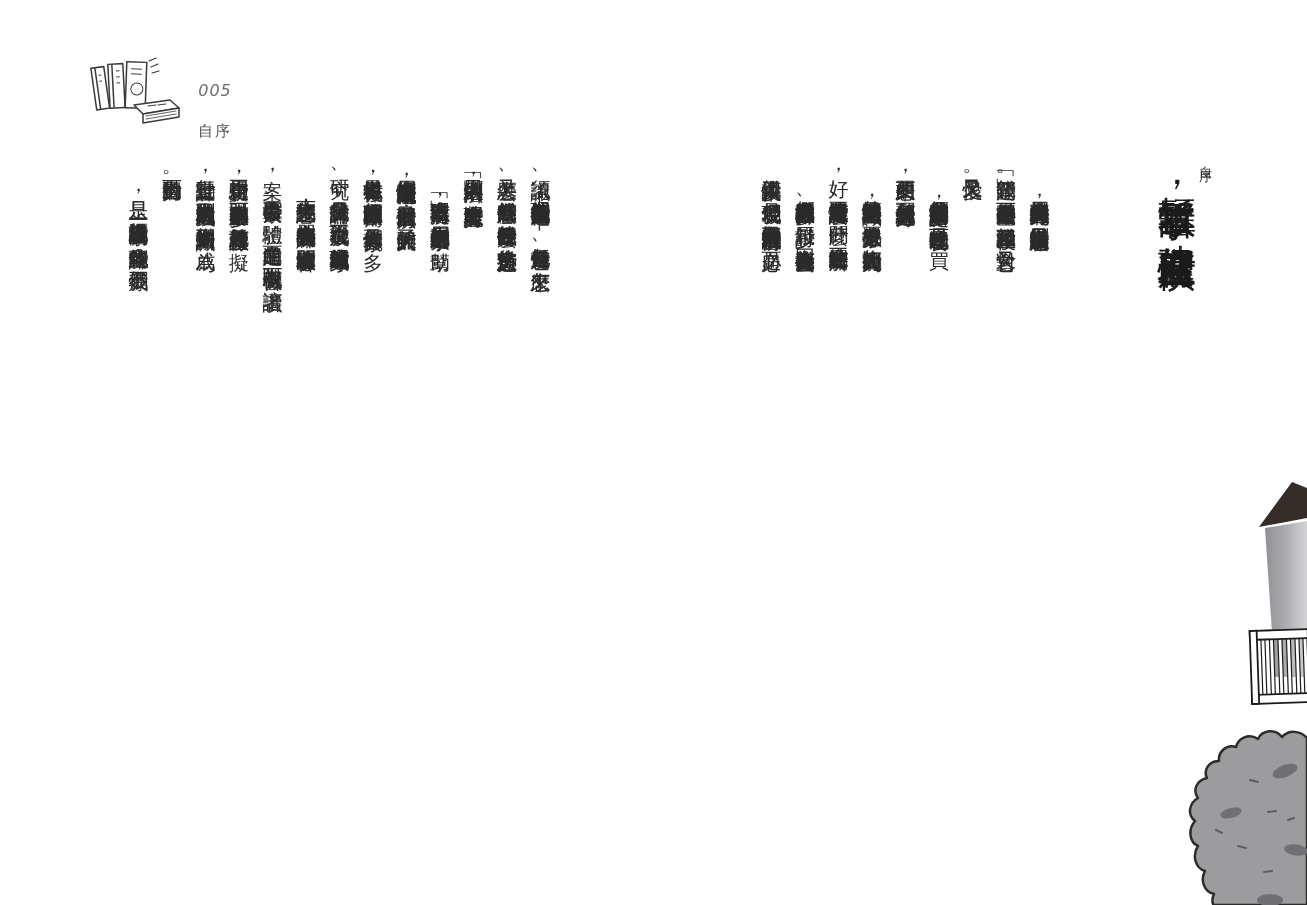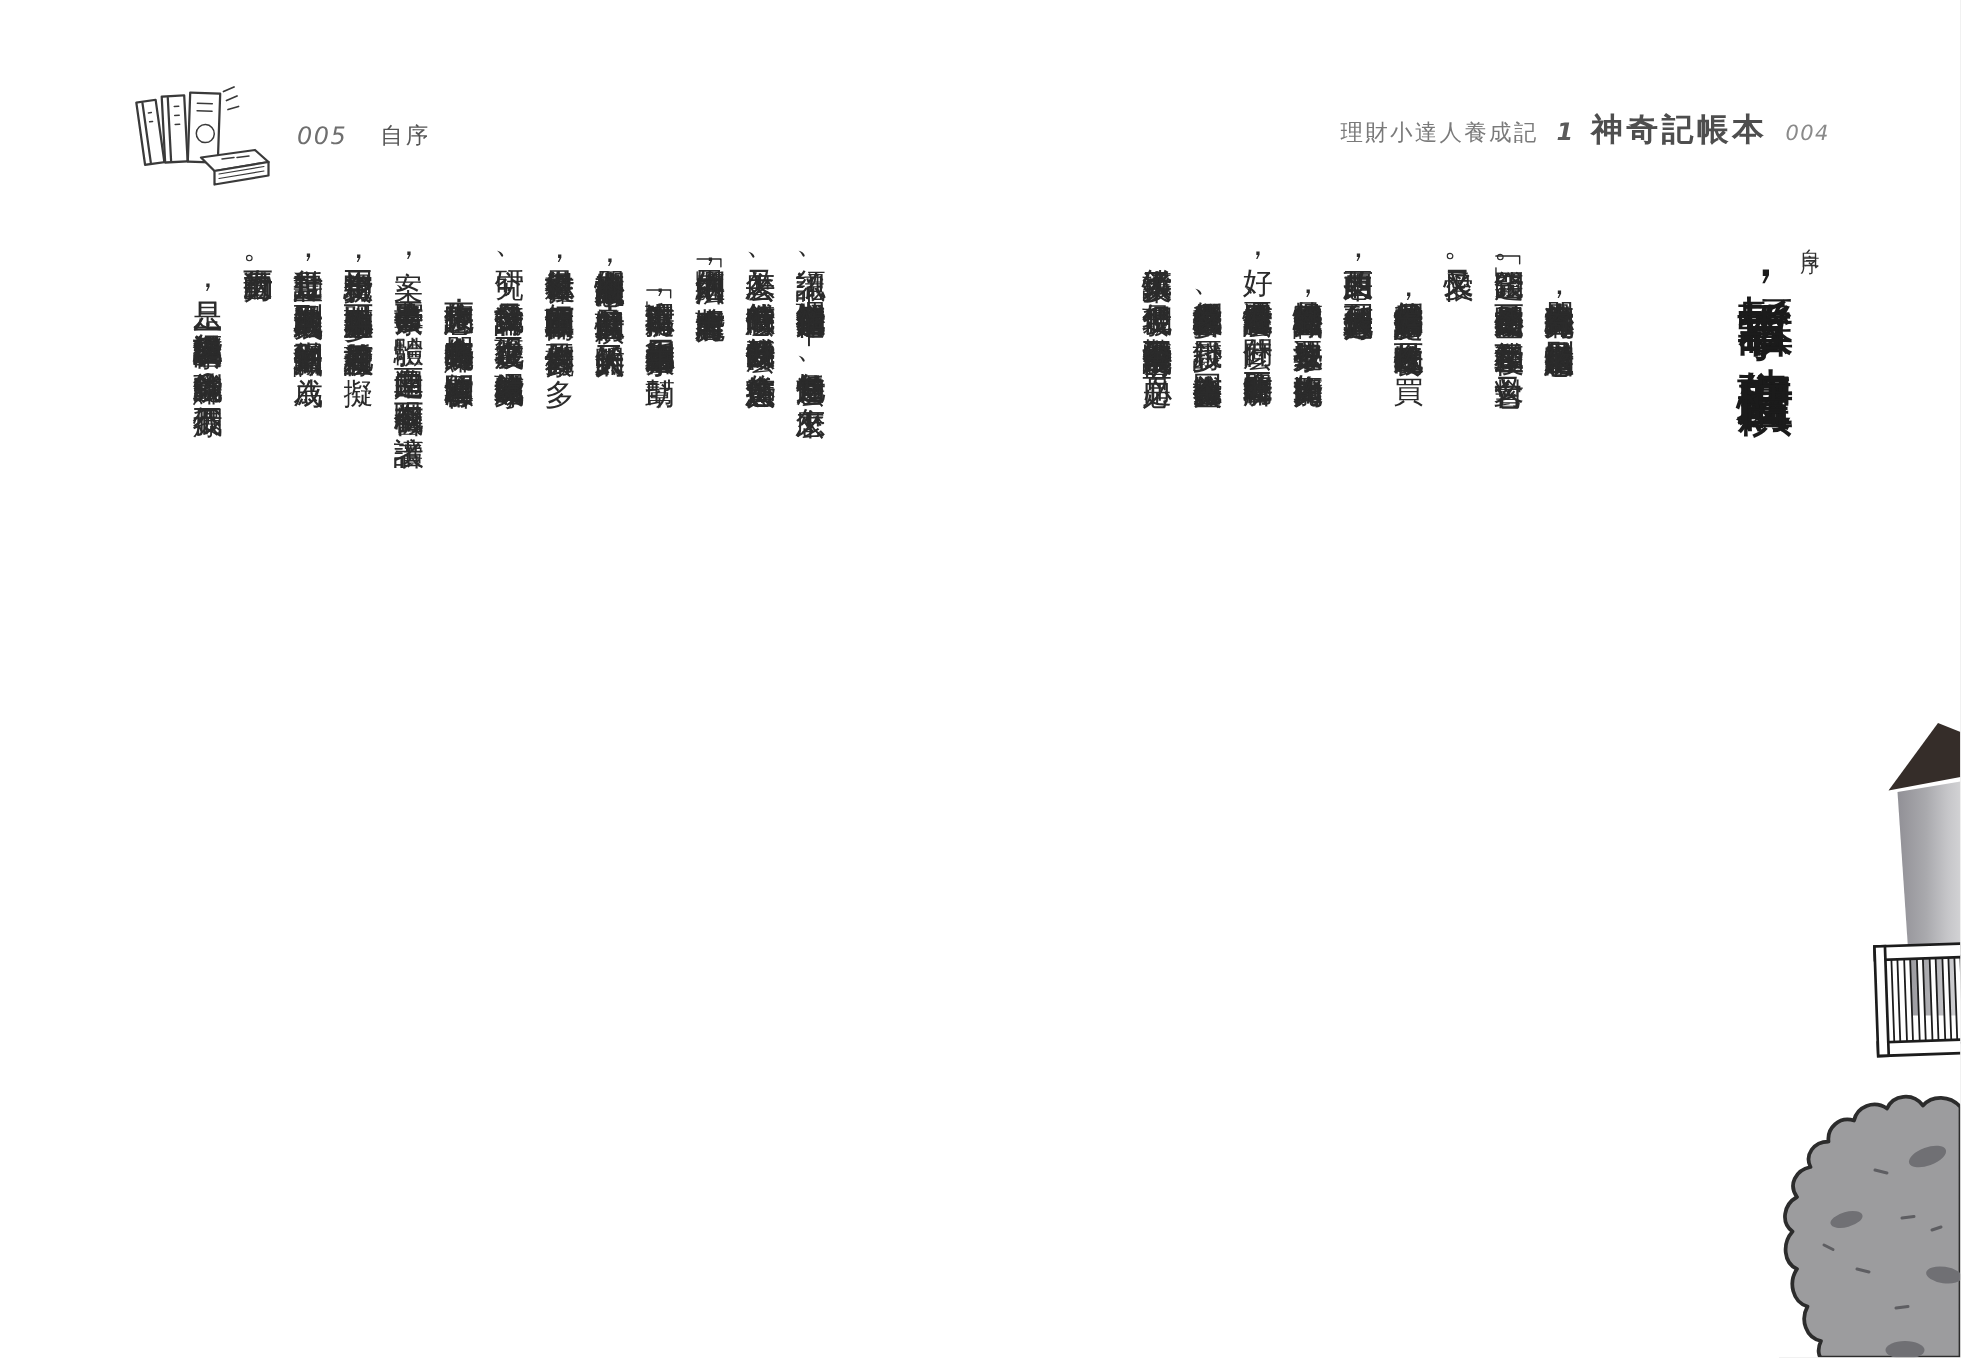--- a/index.html
+++ b/index.html
@@ -13,21 +13,21 @@
     font-family:"DejaVu Sans","Liberation Sans",sans-serif;white-space:nowrap;
   }
   .series{font-size:15px;color:#7a7a7a;letter-spacing:1.5px;}
   .volume{font-size:16px;color:#5a5a5a;font-weight:bold;font-style:italic;}
   .book-title{font-size:21px;color:#4e4e4e;font-weight:bold;letter-spacing:2.5px;}
   .pagenum{font-size:14px;color:#8a8a8a;letter-spacing:1px;font-style:italic;}
   .header-left{
     position:absolute;top:55px;left:90px;display:flex;align-items:flex-start;gap:16px;
     font-family:"DejaVu Sans","Liberation Sans",sans-serif;
   }
-  .header-left .texts{display:flex;align-items:flex-end;gap:22px;margin-top:26px;}
+  .header-left .texts{display:flex;align-items:center;gap:22px;margin-top:26px;flex-direction:column;}
   .section-label{font-size:15px;color:#555555;letter-spacing:2px;}
   
   .preface-label{
     position:absolute;top:155px;right:93px;writing-mode:vertical-rl;text-orientation:mixed;
     font-size:13px;color:#2e2e2e;letter-spacing:3px;
   }
   .preface-title{
     position:absolute;top:167px;right:105px;writing-mode:vertical-rl;text-orientation:mixed;
     font-size:38px;color:#1b1b1b;letter-spacing:1.5px;font-weight:500;
   }
@@ -42,26 +42,20 @@
   .body-left{right:750px;}
   
   .house-bush{position:absolute;top:480px;right:0;}
   .books{flex:0 0 auto;}
 </style>
 </head>
 <body>
 
 <div class="page">
 
-  <div class="header-right">
-    <span class="series">理財小達人養成記</span>
-    <span class="volume">1</span>
-    <span class="book-title">神奇記帳本</span>
-    <span class="pagenum">004</span>
-  </div>
 
   <div class="header-left">
     <svg class="books" width="92" height="80" viewBox="0 0 92 80" fill="none" stroke="#3a3a3a" stroke-width="1.5" stroke-linecap="round" stroke-linejoin="round">
 
       <g transform="rotate(-8 12 35)">
         <rect x="4" y="12" width="13" height="42" fill="#ffffff"></rect>
         <line x1="8" y1="13" x2="8" y2="53"></line>
         <line x1="11" y1="20" x2="13" y2="20" stroke-width="1"></line>
         <line x1="11" y1="26" x2="13" y2="26" stroke-width="1"></line>
       </g>

